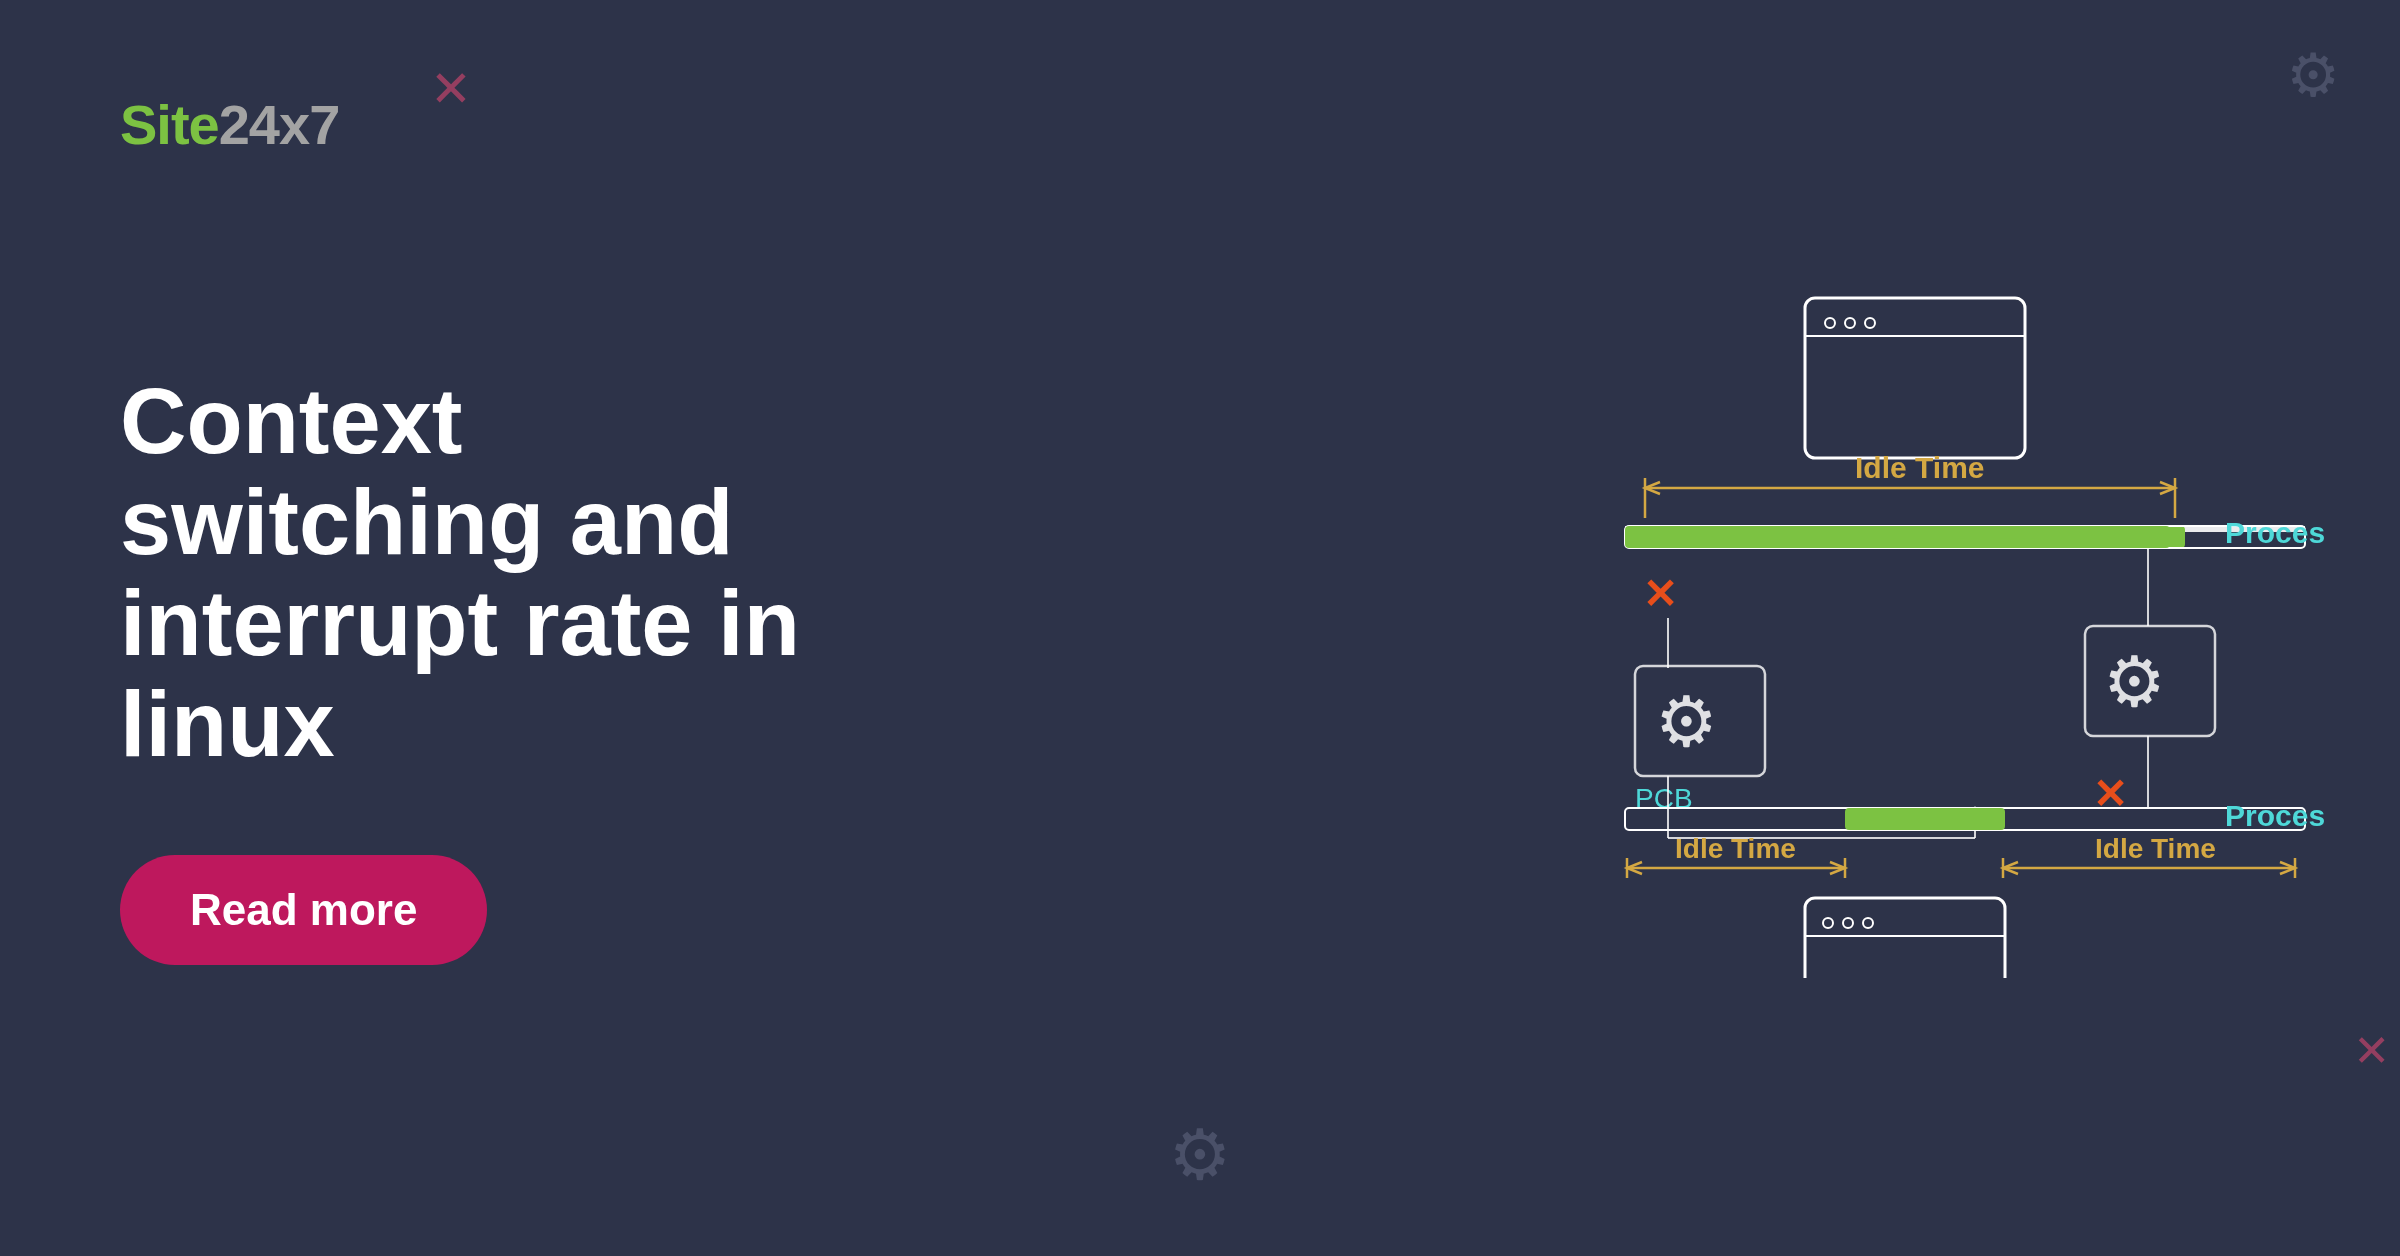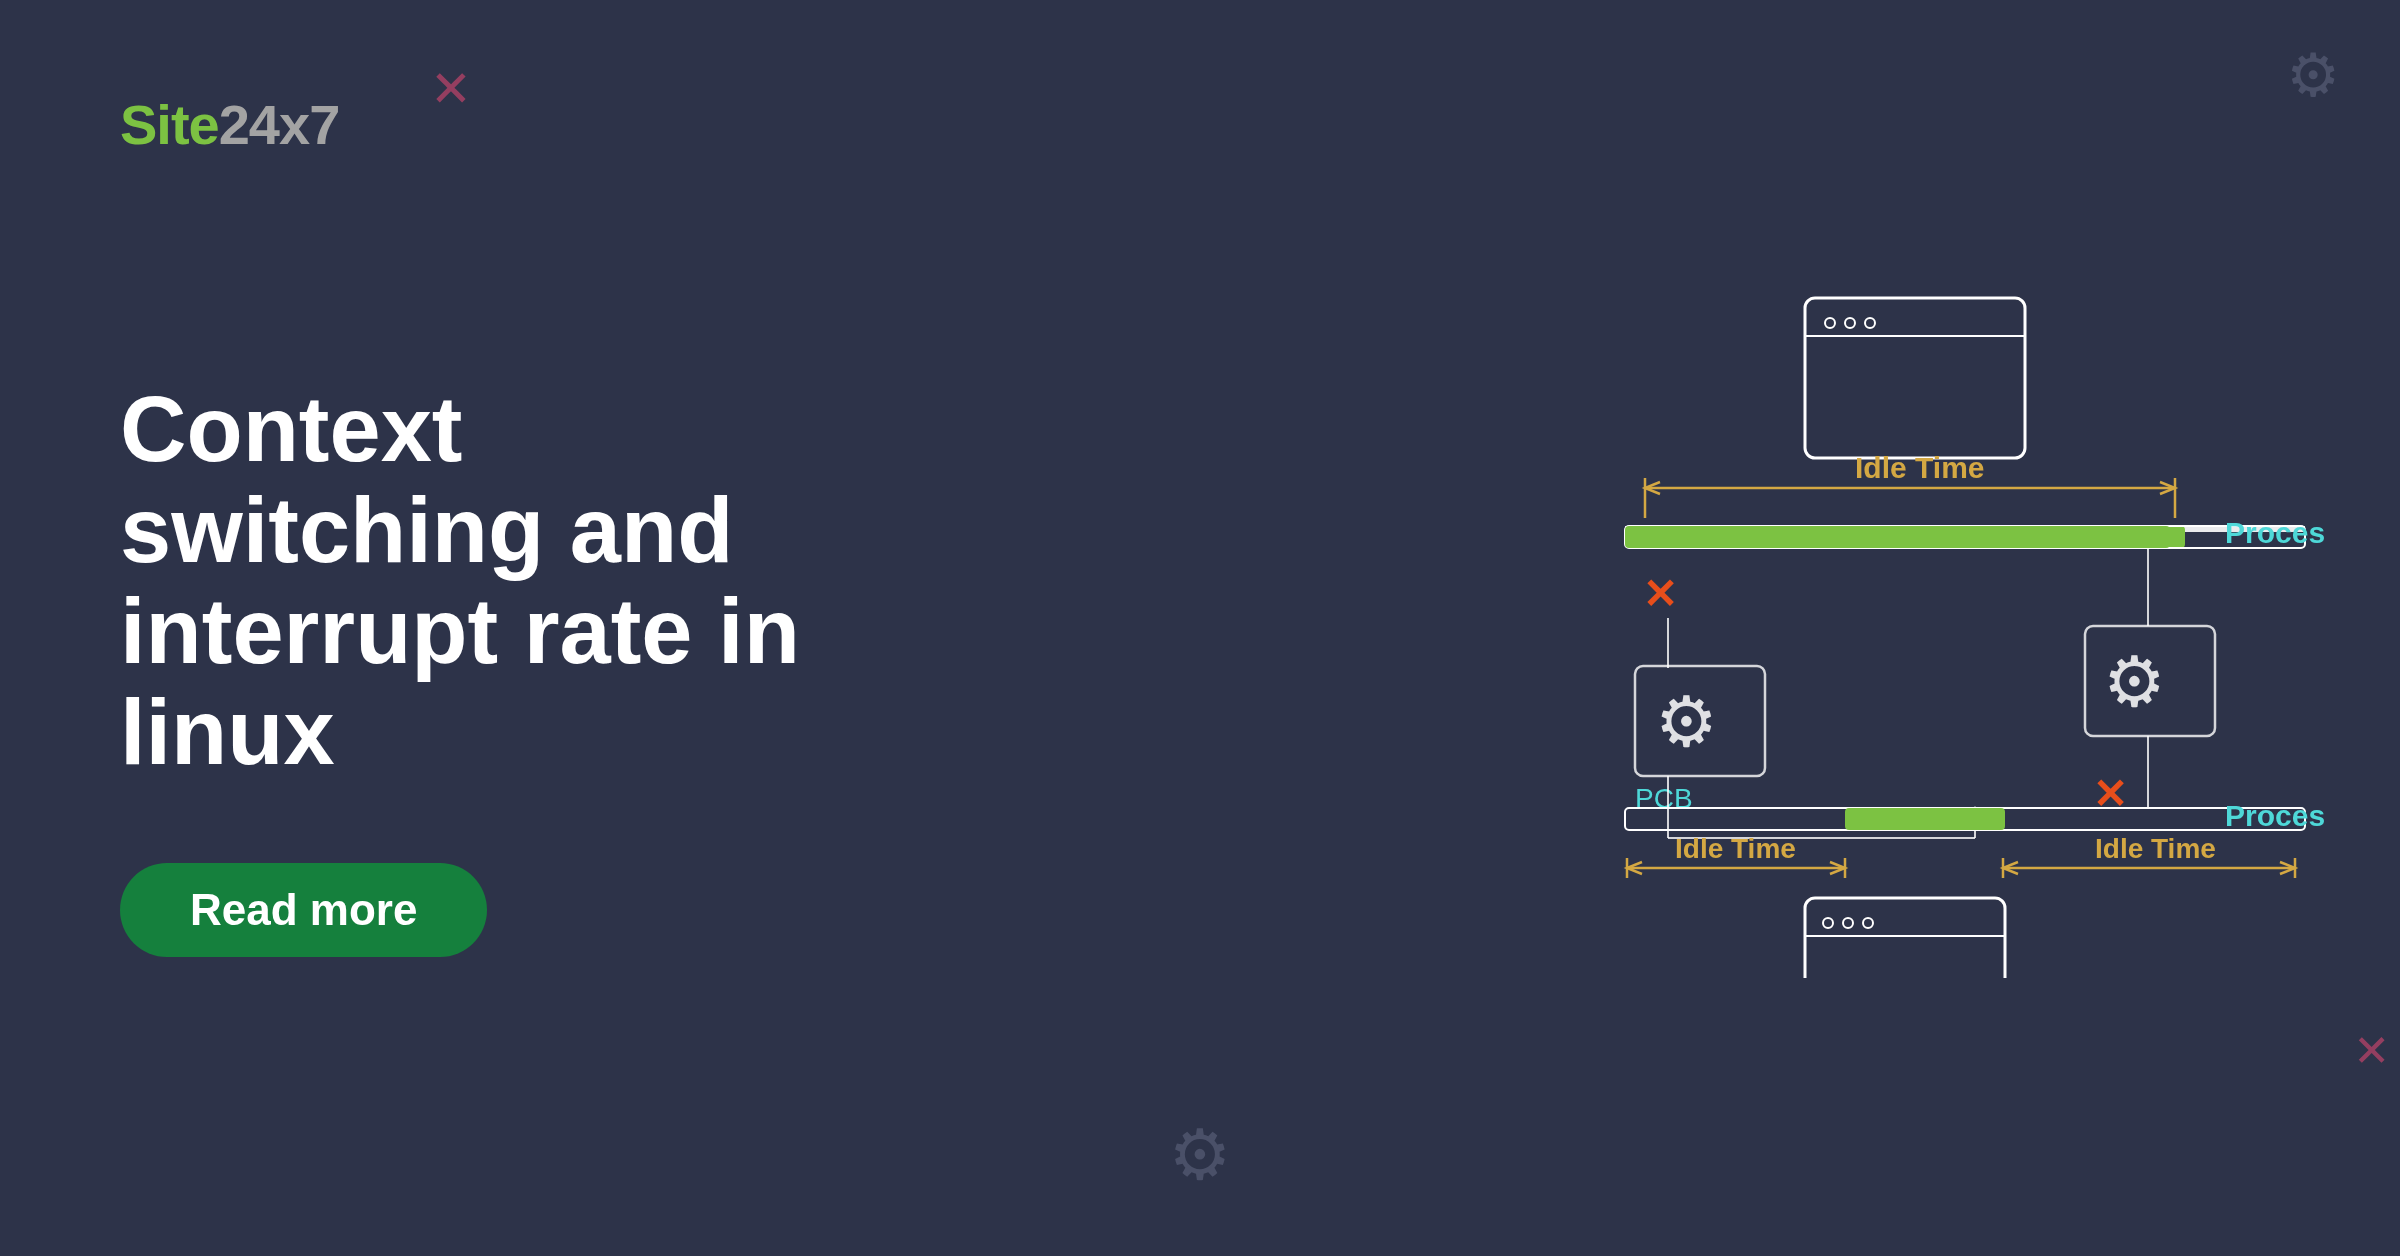--- a/index.html
+++ b/index.html
@@ -57,25 +57,25 @@
       color: #ffffff;
       font-size: 92px;
       font-weight: 900;
       line-height: 1.1;
       margin-top: 80px;
       max-width: 750px;
     }
 
     .read-more-btn {
       margin-top: 80px;
-      background-color: #15803d;
+      background-color: #be185d;
       color: #ffffff;
       font-size: 44px;
       font-weight: 800;
-      padding: 22px 70px;
+      padding: 30px 70px;
       border-radius: 60px;
       border: none;
       cursor: pointer;
       display: inline-block;
       width: fit-content;
     }
 
     
     .right-panel {
       width: 50%;

